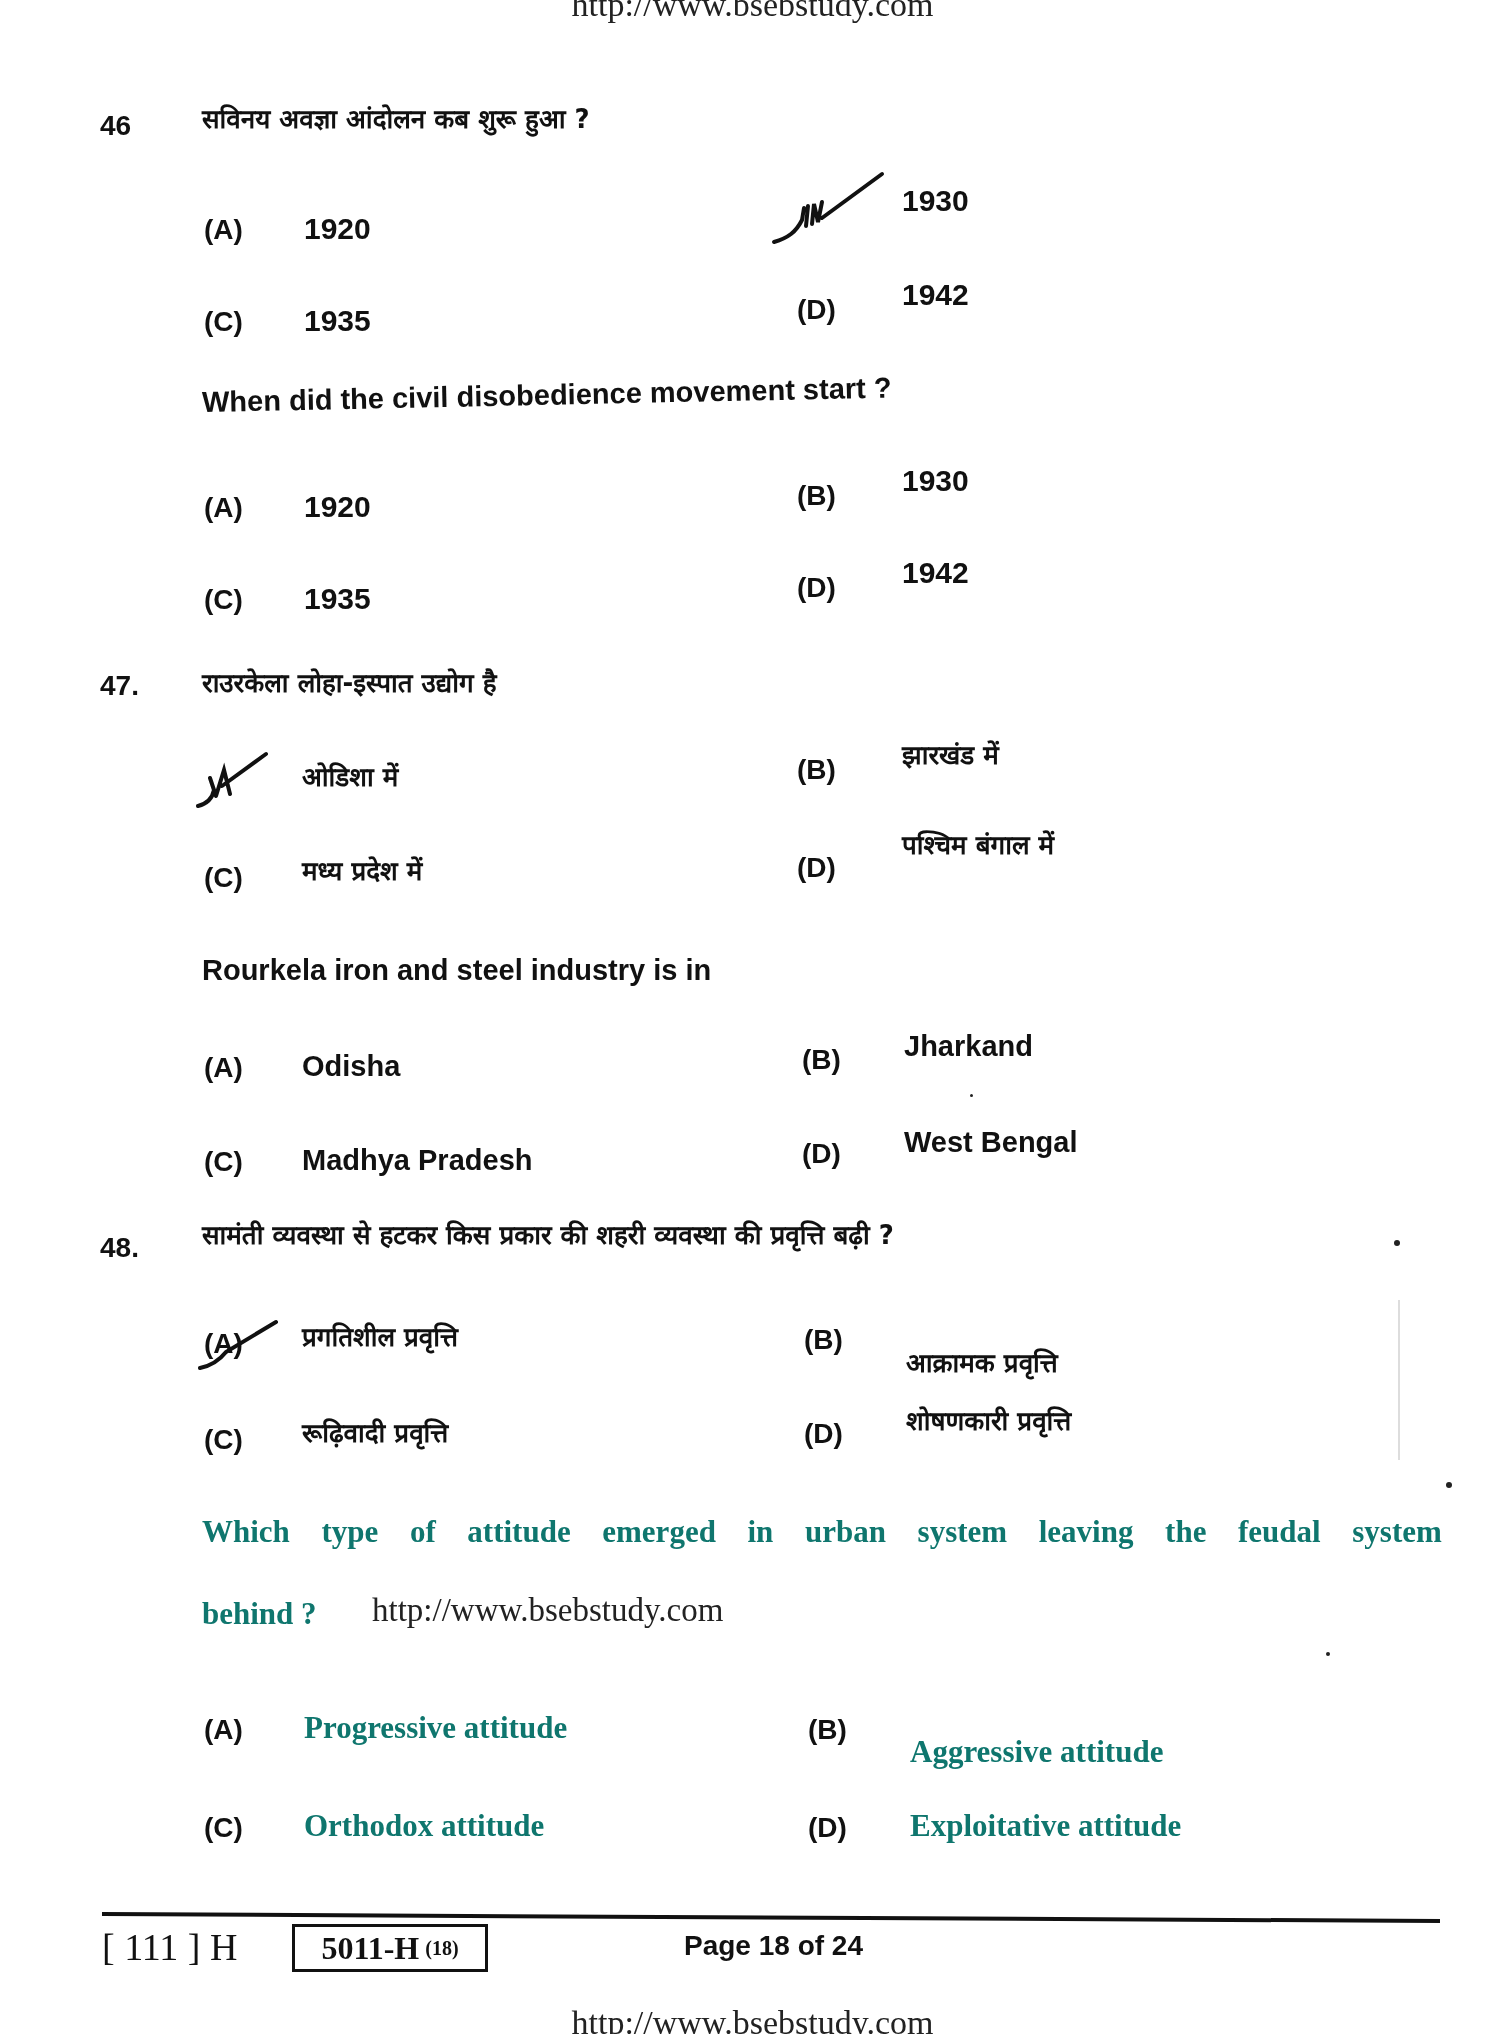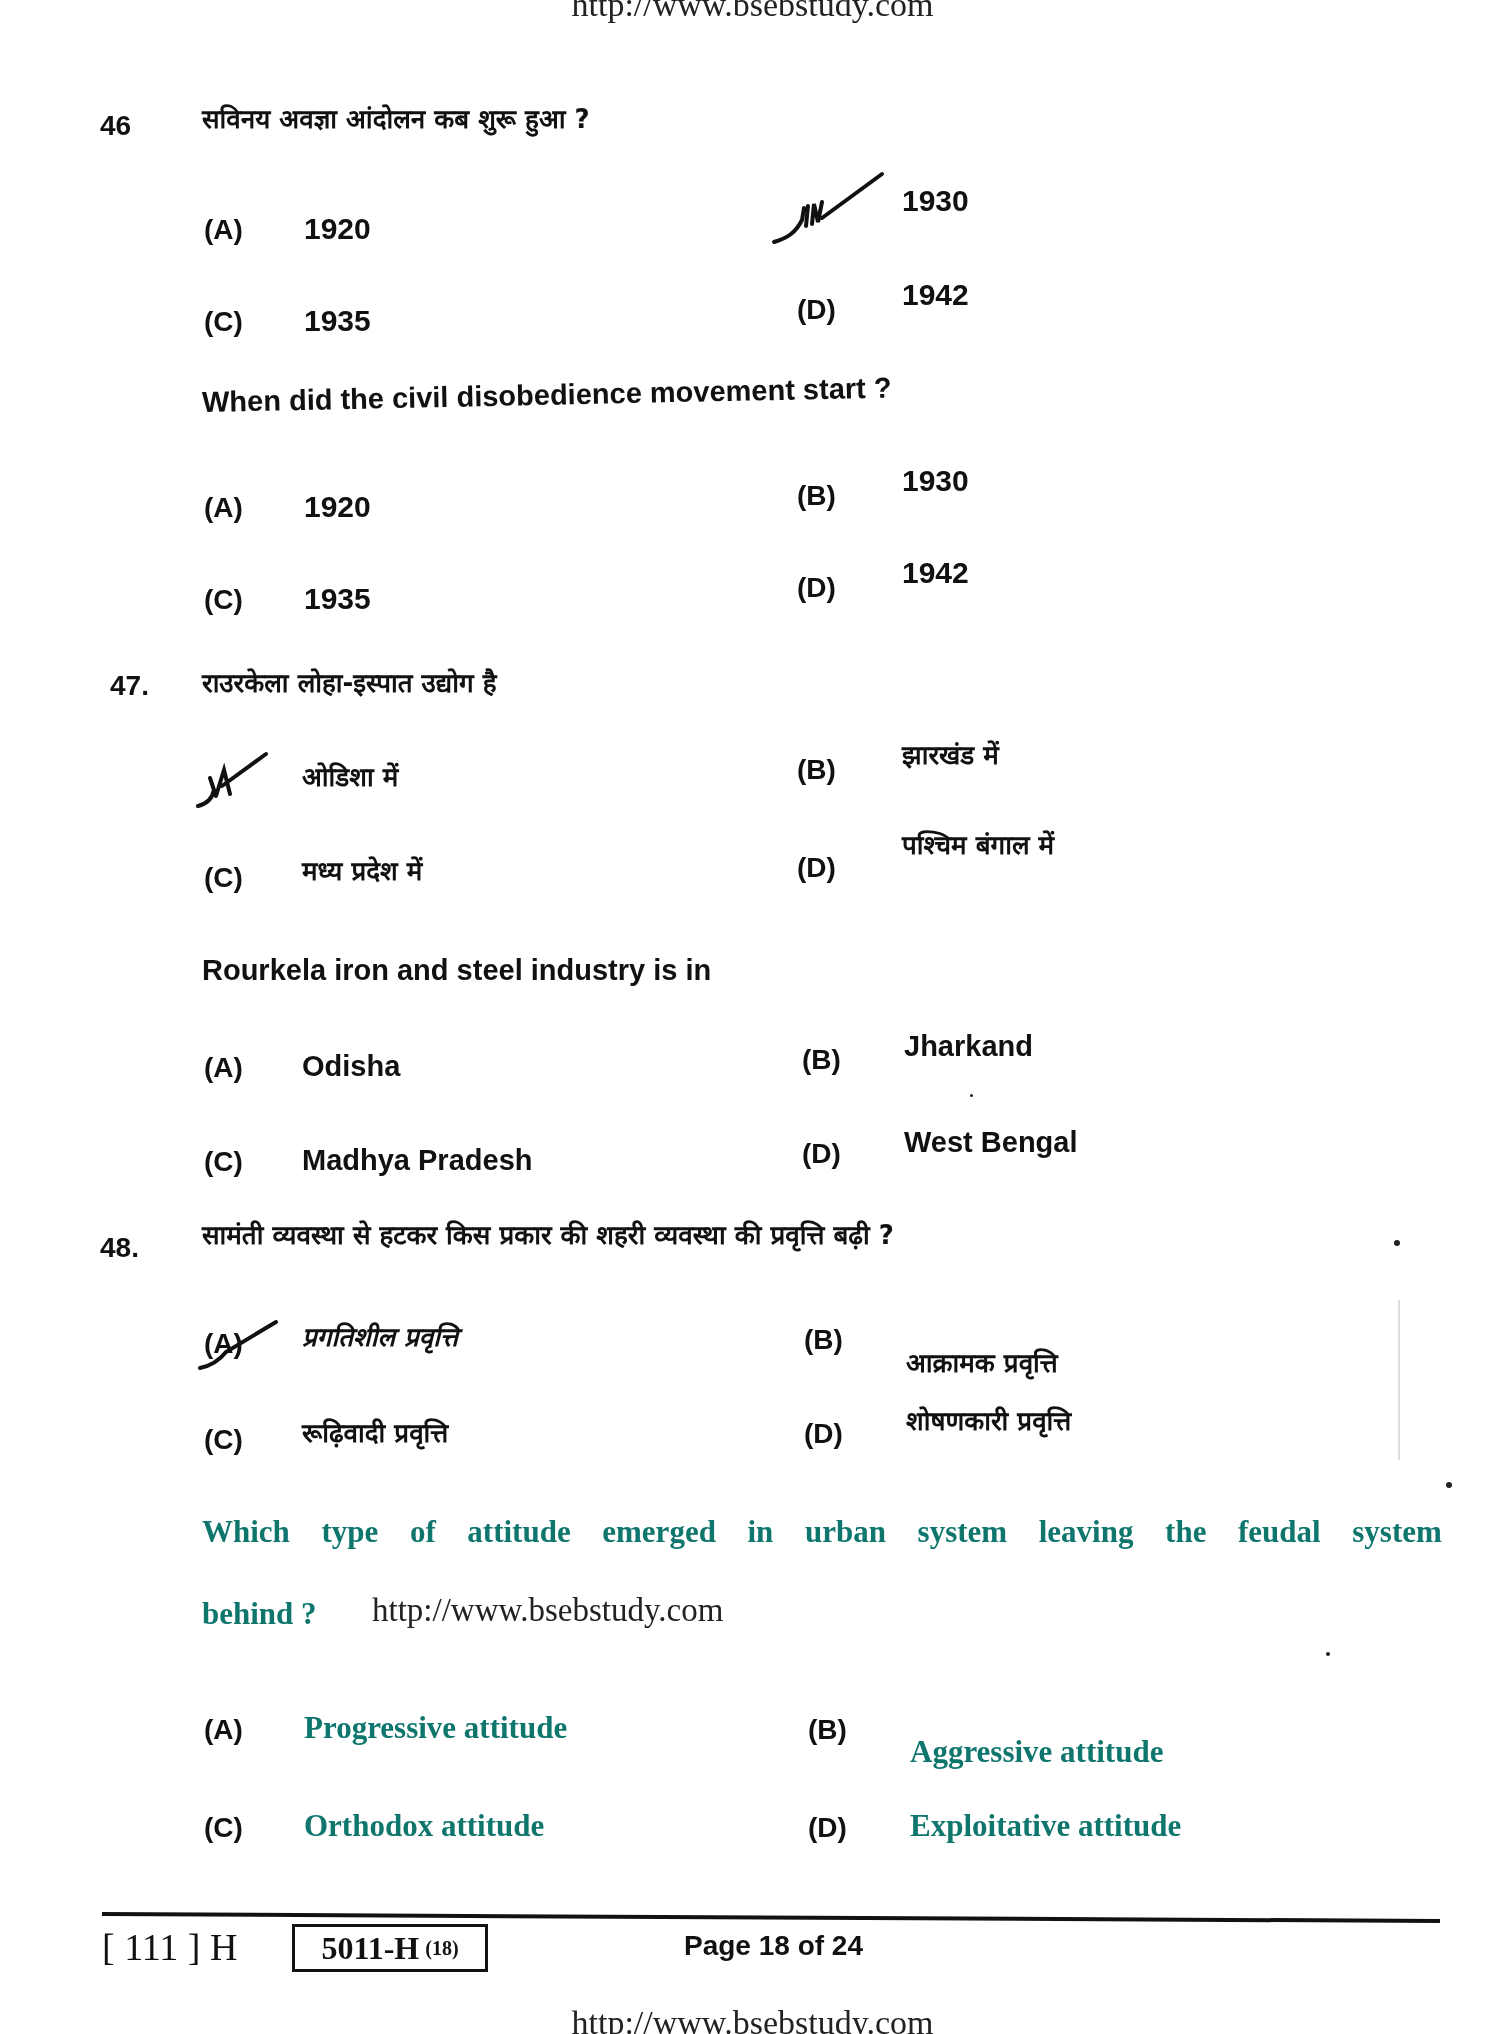--- a/index.html
+++ b/index.html
@@ -114,21 +114,21 @@
 <div class="abs lbl" style="left:204px; top:492px;">(A)</div>
 <div class="abs val" style="left:304px; top:490px;">1920</div>
 <div class="abs lbl" style="left:797px; top:480px;">(B)</div>
 <div class="abs val" style="left:902px; top:464px;">1930</div>
 
 <div class="abs lbl" style="left:204px; top:584px;">(C)</div>
 <div class="abs val" style="left:304px; top:582px;">1935</div>
 <div class="abs lbl" style="left:797px; top:572px;">(D)</div>
 <div class="abs val" style="left:902px; top:556px;">1942</div>
 
-<div class="abs qnum" style="left:100px; top:670px;margin-left:10px;">47.</div>
+<div class="abs qnum" style="left:100px; top:670px;">47.</div>
 <div class="abs hindi" style="left:202px; top:664px;">राउरकेला लोहा-इस्पात उद्योग है</div>
 
 <svg class="check" style="left:194px; top:748px;" width="80" height="66" viewBox="0 0 80 66">
   <path d="M4 58 C 12 56, 18 52, 20 42 L 16 30 M 22 48 L 30 22 L 36 46 M 28 38 L 72 6" stroke="#111" stroke-width="4" fill="none" stroke-linecap="round"></path>
 </svg>
 <div class="abs hindi" style="left:302px; top:758px;">ओडिशा में</div>
 <div class="abs lbl" style="left:797px; top:754px;">(B)</div>
 <div class="abs hindi" style="left:902px; top:736px;">झारखंड में</div>
 
 <div class="abs lbl" style="left:204px; top:862px;">(C)</div>
@@ -150,21 +150,21 @@
 <div class="abs eng" style="left:904px; top:1126px;">West Bengal</div>
 
 <div class="abs qnum" style="left:100px; top:1232px;">48.</div>
 <div class="abs hindi" style="left:202px; top:1216px;">सामंती व्यवस्था से हटकर किस प्रकार की शहरी व्यवस्था की प्रवृत्ति बढ़ी ?</div>
 <div class="dot" style="left:1394px; top:1240px;"></div>
 
 <svg class="check" style="left:196px; top:1316px;" width="84" height="60" viewBox="0 0 84 60">
   <path d="M4 52 C 14 50, 22 46, 30 36 L 80 6" stroke="#111" stroke-width="4" fill="none" stroke-linecap="round"></path>
 </svg>
 <div class="abs lbl" style="left:204px; top:1328px;">(A)</div>
-<div class="abs hindi" style="left:302px; top:1318px;font-style:italic;">प्रगतिशील प्रवृत्ति</div>
+<div class="abs hindi" style="left:302px; top:1318px;">प्रगतिशील प्रवृत्ति</div>
 <div class="abs lbl" style="left:804px; top:1324px;">(B)</div>
 <div class="abs hindi" style="left:906px; top:1344px;">आक्रामक प्रवृत्ति</div>
 
 <div class="abs lbl" style="left:204px; top:1424px;">(C)</div>
 <div class="abs hindi" style="left:302px; top:1414px;">रूढ़िवादी प्रवृत्ति</div>
 <div class="abs lbl" style="left:804px; top:1418px;">(D)</div>
 <div class="abs hindi" style="left:906px; top:1402px;">शोषणकारी प्रवृत्ति</div>
 <div class="vline" style="left:1398px; top:1300px; height:160px;"></div>
 <div class="dot" style="left:1446px; top:1482px;"></div>
 

